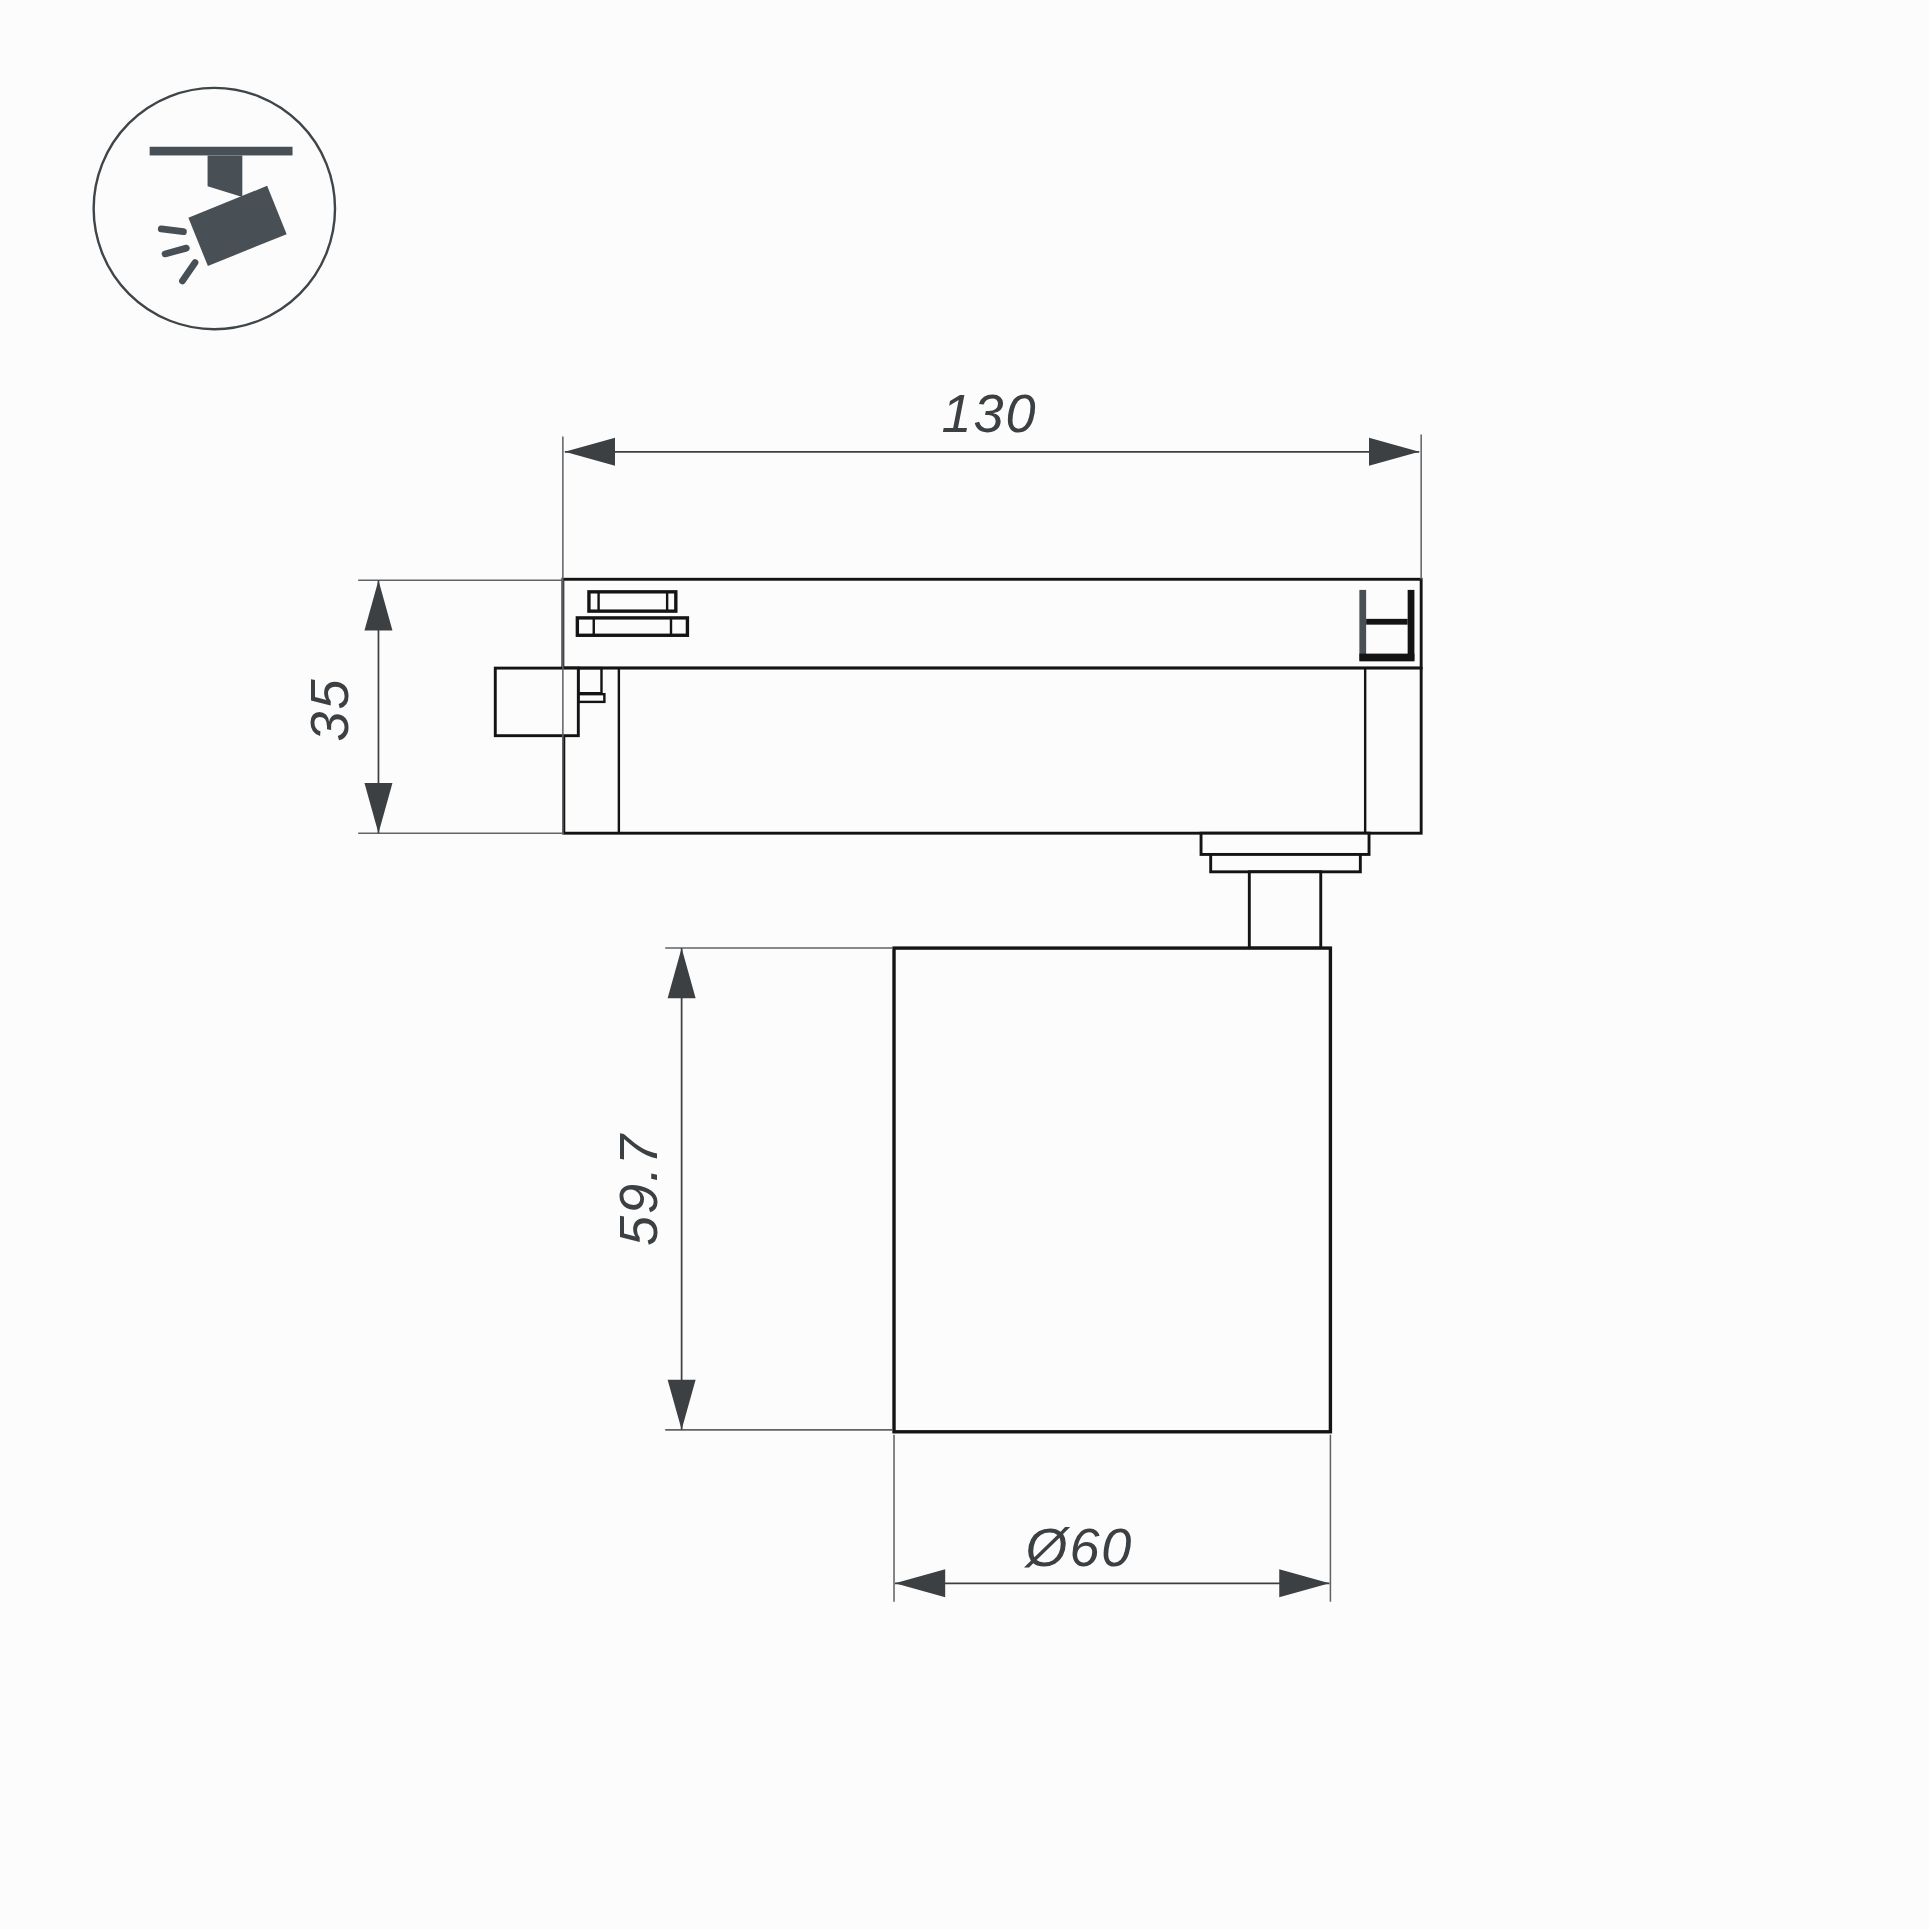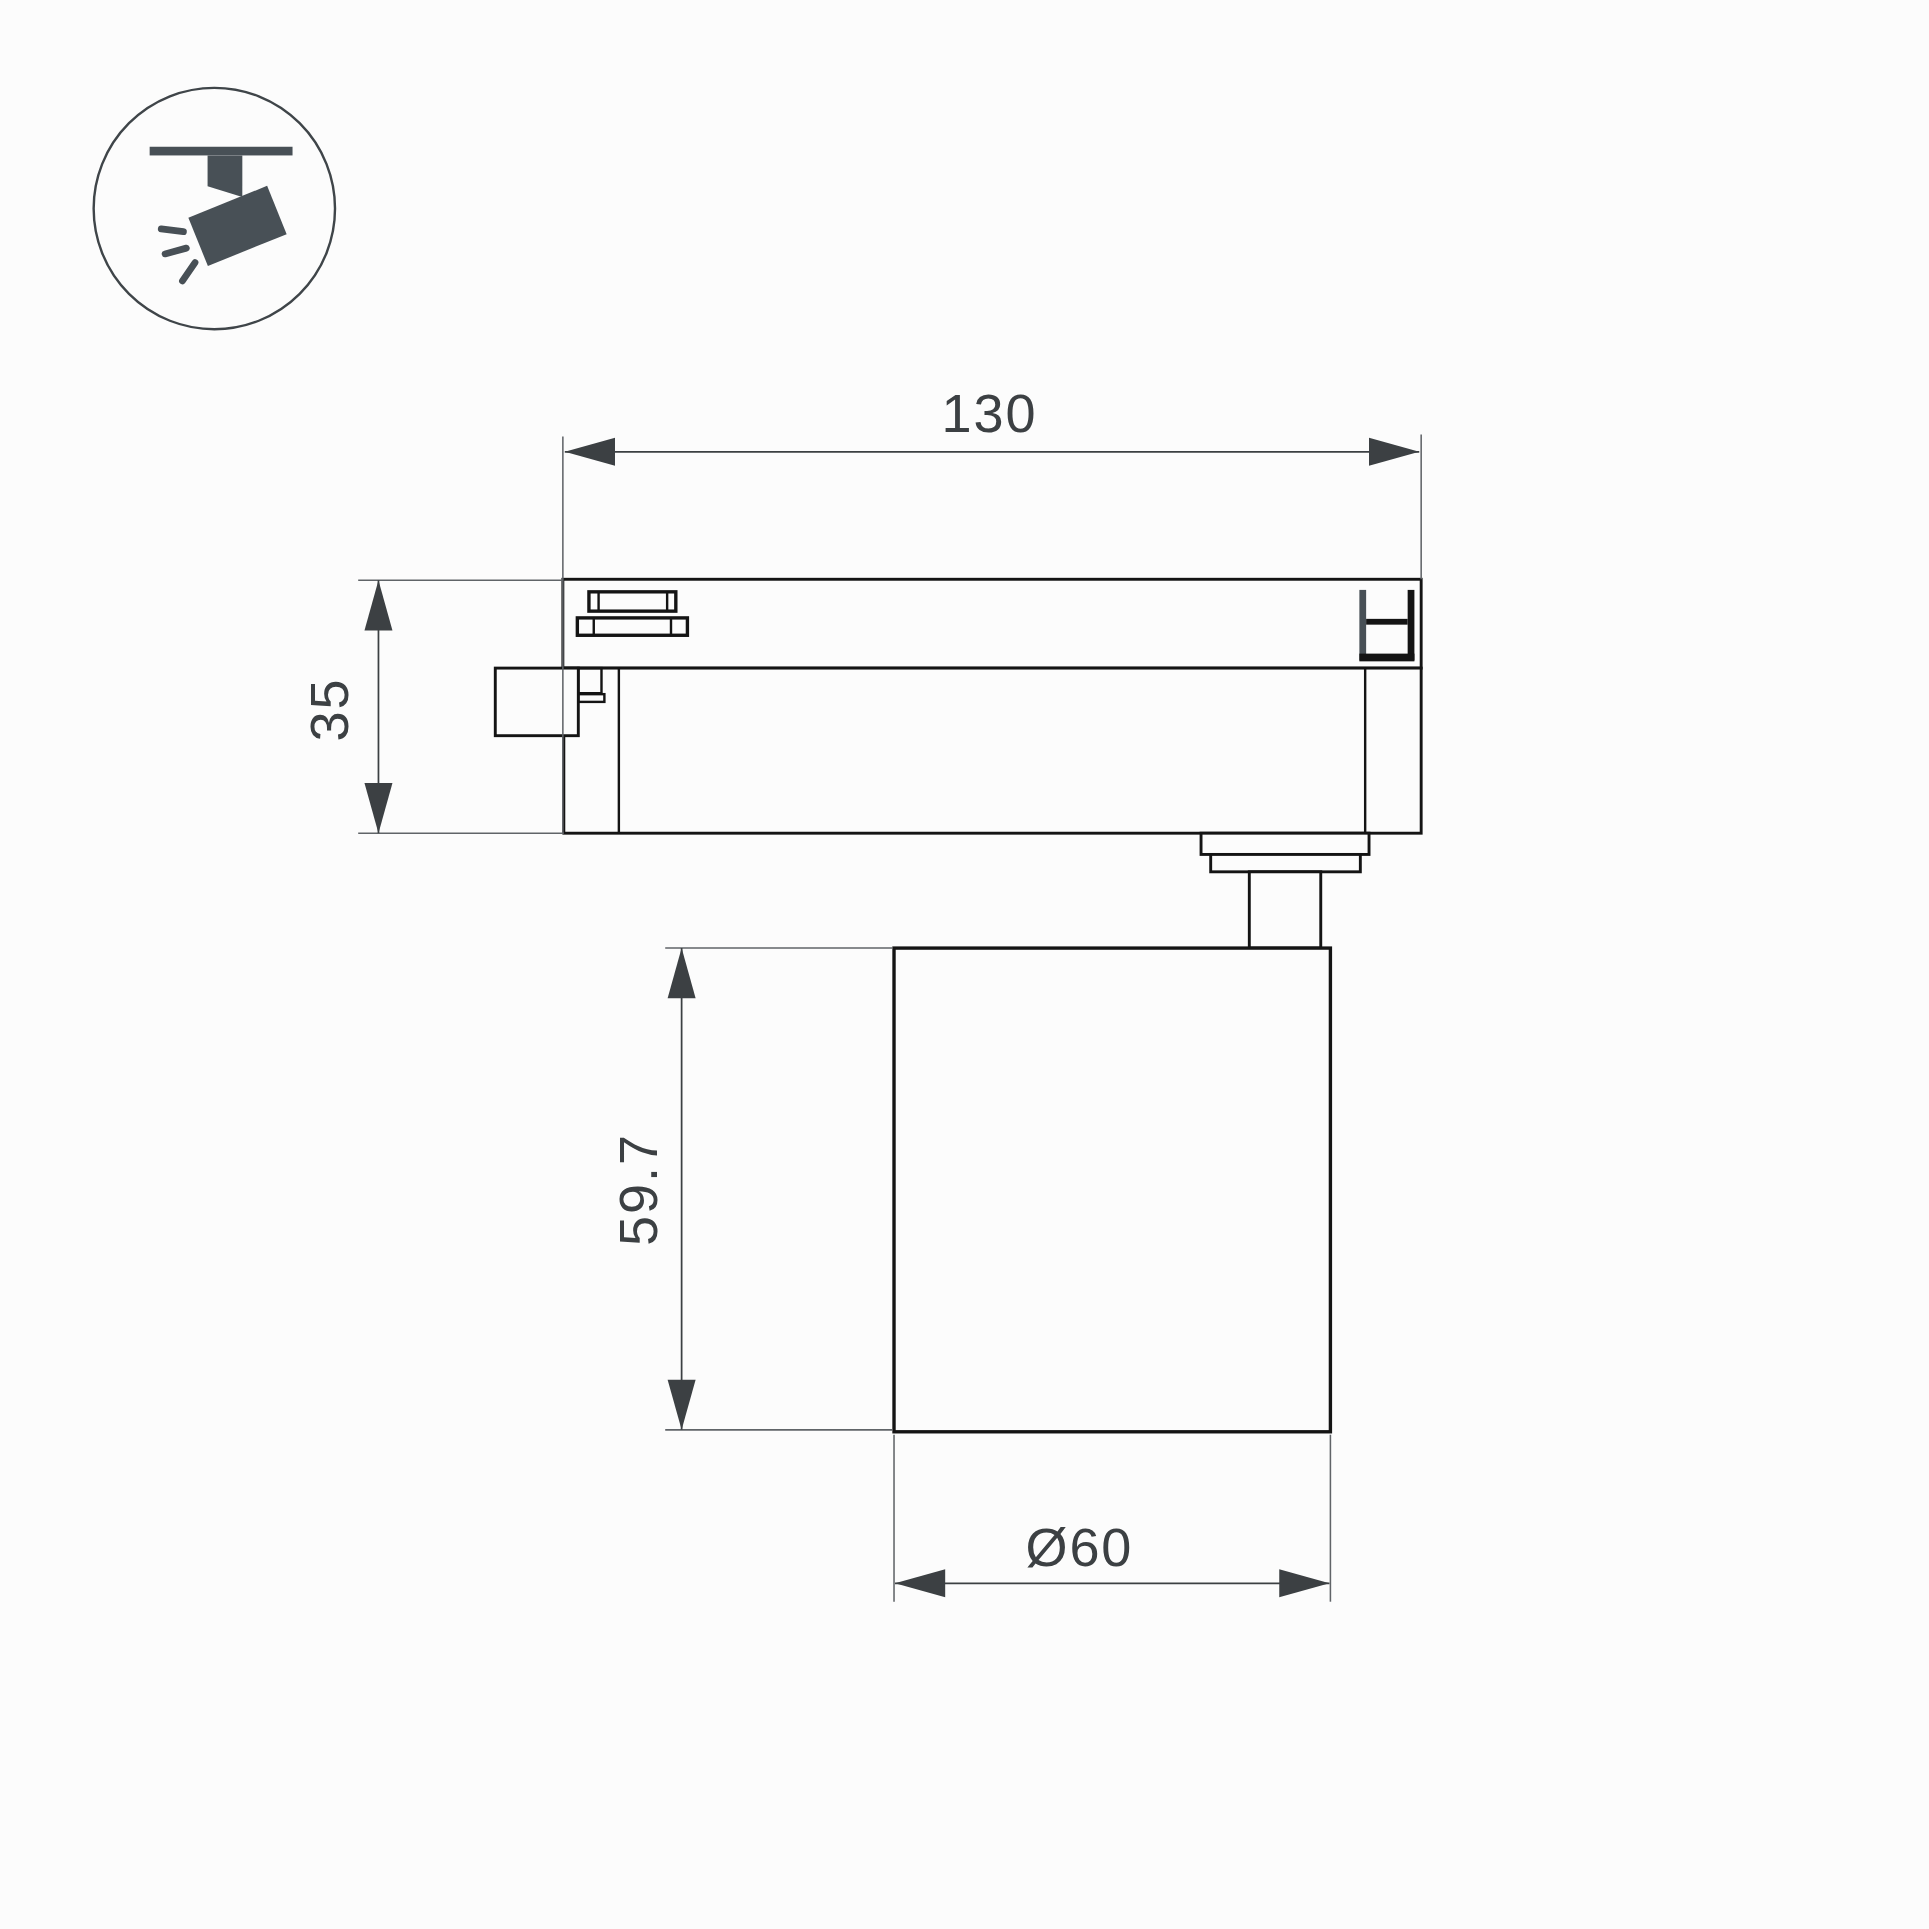--- a/index.html
+++ b/index.html
@@ -4,21 +4,21 @@
 <style>
   :root{
     --line:#141414;
     --dimension:#3c4043;
     --extension:#606468;
     --icon:#485056;
     --background:#fcfcfc;
   }
   html,body{margin:0;padding:0;background:var(--background);}
   .stage{position:relative;width:1929px;height:1929px;background:var(--background);overflow:hidden;
-         font-family:"Liberation Sans", sans-serif;}
+         font-family:"Liberation Sans", sans-serif;font-style:italic;}
   svg{position:absolute;left:0;top:0;}
   .ln{stroke:var(--line);fill:none;}
   .fillwhite{fill:var(--background);}
   .dim{stroke:var(--dimension);fill:none;}
   .ext{stroke:var(--extension);fill:none;}
   .arrow{fill:var(--dimension);stroke:none;}
   .dimtext{fill:var(--dimension);font-family:"Liberation Sans", sans-serif;
            font-size:56px;letter-spacing:2px;}
   .iconfill{fill:var(--icon);stroke:none;}
   .iconray{stroke:var(--icon);stroke-width:7;stroke-linecap:round;fill:none;}

